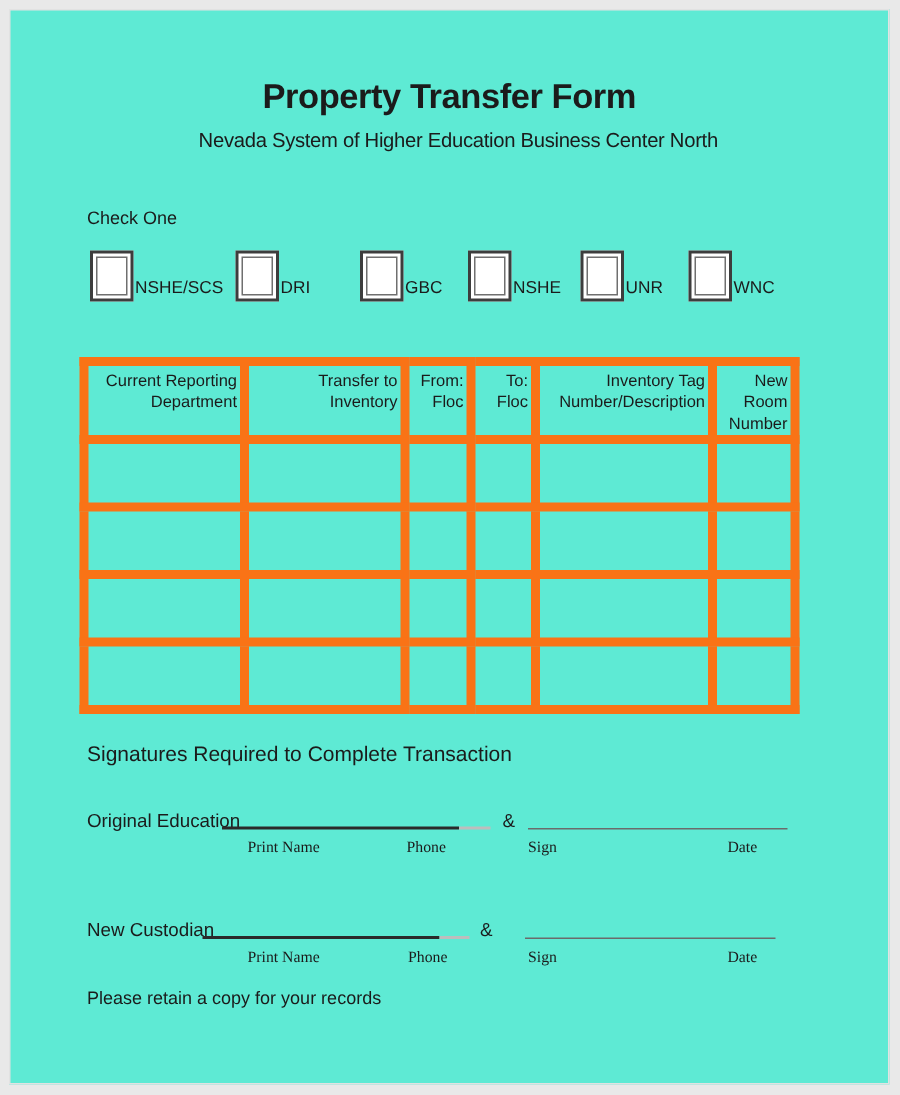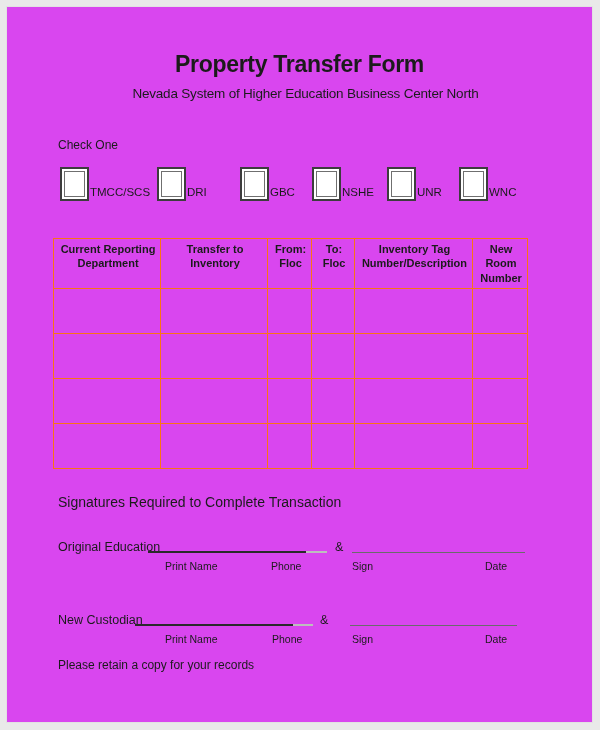--- a/index.html
+++ b/index.html
@@ -11,21 +11,21 @@
     overflow: hidden;
     font-family: "Liberation Sans", sans-serif;
     color: #1b1b1b;
   }
   .page {
     position: absolute;
     left: 6px;
     top: 6px;
     width: 587px;
     height: 717px;
-    background: #d946ef;
+    background: #5eead4;
     border: 1px solid #e2e2e2;
     box-sizing: border-box;
   }
   .abs { position: absolute; }
 
   .form-title {
     top: 44px; left: 0; right: 0;
     text-align: center;
     font-size: 23px;
     font-weight: bold;
@@ -75,61 +75,61 @@
   }
 
   table.transfer {
     left: 46px;
     top: 231px;
     border-collapse: collapse;
     table-layout: fixed;
     width: 474px;
   }
   table.transfer th, table.transfer td {
-    border: 1px solid #f97316;
+    border: 6px solid #f97316;
     font-size: 11px;
-    font-weight: bold;
-    text-align: center;
+    font-weight: normal;
+    text-align: right;
     vertical-align: top;
     padding: 3px 2px 0 4px;
     line-height: 1.3;
     overflow: hidden;
   }
   table.transfer thead tr { height: 50px; }
   table.transfer tbody tr { height: 45px; }
 
   .sig-heading { left: 51px; top: 487px; font-size: 14px; }
 
   .cust-label { font-size: 12.5px; white-space: nowrap; }
   .amp { font-size: 12.5px; }
 
   .uline { height: 0; }
   .u-main { border-bottom: 2px solid #2a2a2a; }
   .u-tail { border-bottom: 2px solid #bdbdbd; }
   .u-gray { border-bottom: 1px solid #6b6b6b; }
 
-  .sub-label { font-size: 10.5px; white-space: nowrap; }
+  .sub-label { font-size: 10.5px; white-space: nowrap; font-family: Liberation Serif, serif; }
 
   .footer-note { left: 51px; top: 651px; font-size: 12px; }
 </style>
 </head>
 <body>
 
 <div class="page">
 
   <h1 class="abs form-title">Property Transfer Form</h1>
   <div class="abs subtitle subtitle-1">Nevada System of Higher Education Business Center North</div>
 
   <div class="abs check-one">Check One</div>
 
   <div class="abs cb-group" style="left:53px">
     <span class="cb">
         <span class="cb-inner"></span>
       </span>
-    <span class="cb-label">TMCC/SCS</span>
+    <span class="cb-label">NSHE/SCS</span>
   </div>
   <div class="abs cb-group" style="left:150px">
     <span class="cb">
         <span class="cb-inner"></span>
       </span>
     <span class="cb-label">DRI</span>
   </div>
   <div class="abs cb-group" style="left:233px">
     <span class="cb">
         <span class="cb-inner"></span>

